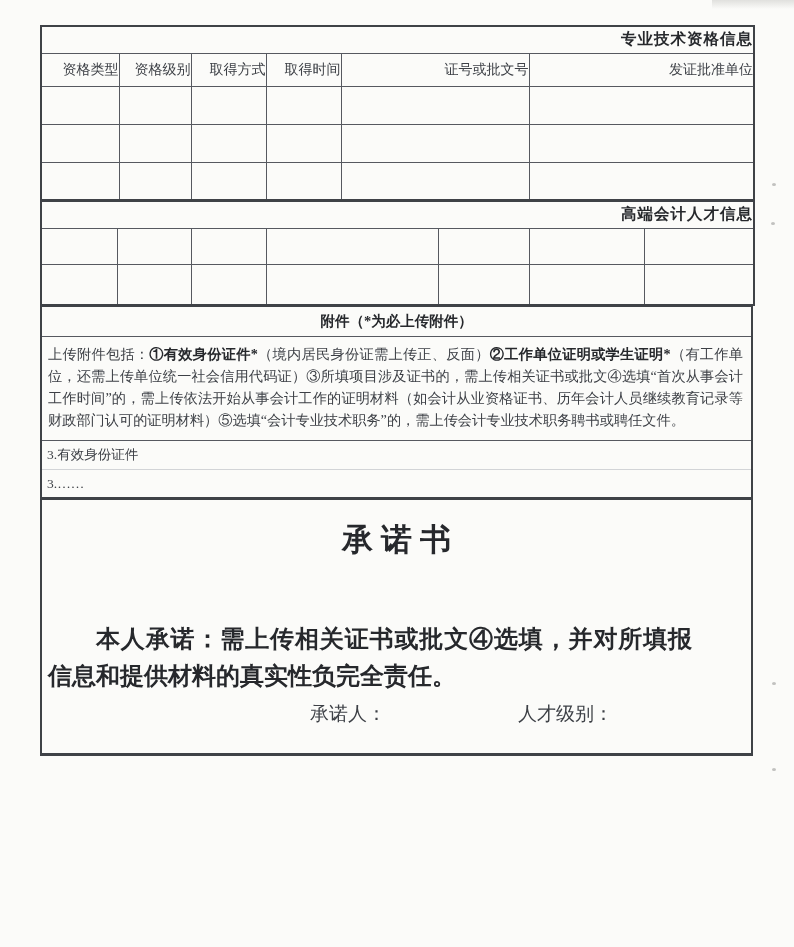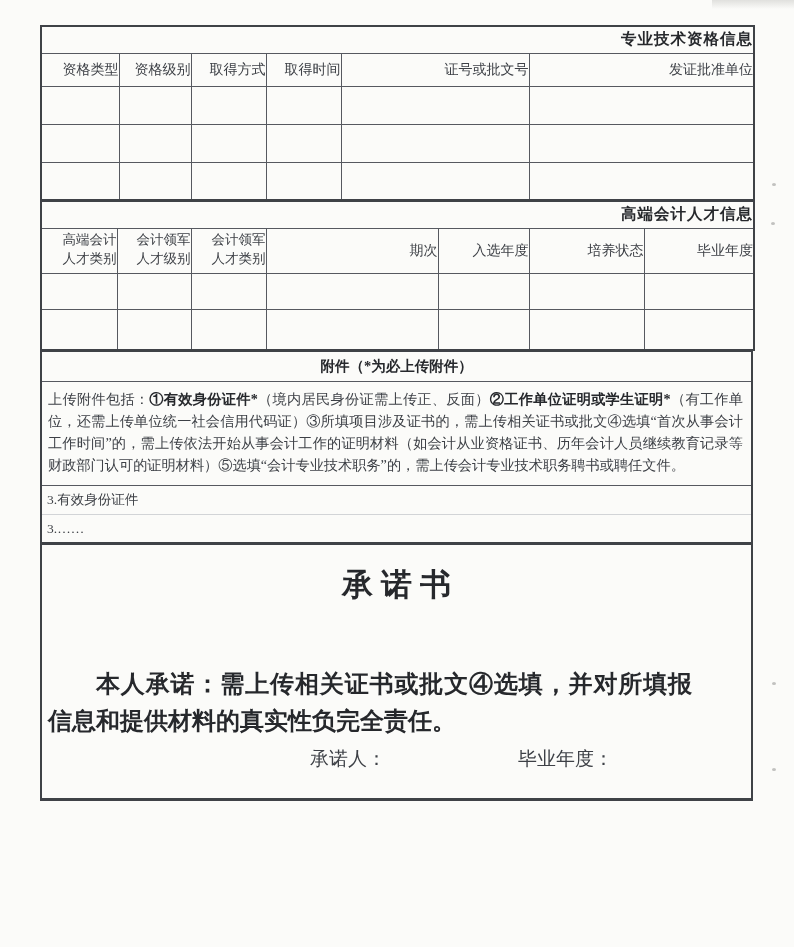--- a/index.html
+++ b/index.html
@@ -123,32 +123,20 @@
         <col style="width:75px">
       <col style="width:172px">
         <col style="width:91px">
         <col style="width:115px">
         <col style="width:110px">
     </colgroup>
     <tbody>
         <tr class="t2-title-row">
           <td colspan="7" class="tbl-title">高端会计人才信息</td>
         </tr>
-    <tr class="t2-hdr-row">
-      <th class="hdr2">高端会计
-人才类别</th>
-      <th class="hdr2">会计领军
-人才级别</th>
-      <th class="hdr2">会计领军
-人才类别</th>
-      <th class="hdr">期次</th>
-      <th class="hdr">入选年度</th>
-      <th class="hdr">培养状态</th>
-      <th class="hdr">毕业年度</th>
-    </tr>
     <tr class="t2-row1">
       <td></td>
           <td></td>
       <td></td>
           <td></td>
       <td></td>
           <td></td>
       <td></td>
     </tr>
     <tr class="t2-row2">
@@ -170,21 +158,21 @@
     </div>
     <div class="att-item">3.有效身份证件</div>
     <div class="att-item">3.……</div>
   </div>
 
   <div class="commit-box">
     <div class="commit-title">承诺书</div>
     <p class="commit-body">本人承诺：需上传相关证书或批文④选填，并对所填报信息和提供材料的真实性负完全责任。</p>
     <div class="sign-row">
       <span>承诺人：</span>
-      <span>毕业年度：</span>
+      <span>人才级别：</span>
     </div>
   </div>
 
 </div>
 
 <div class="speck" style="left:772px;top:183px;"></div>
 <div class="speck" style="left:771px;top:222px;"></div>
 <div class="speck" style="left:772px;top:682px;"></div>
 <div class="speck" style="left:772px;top:768px;"></div>
 

